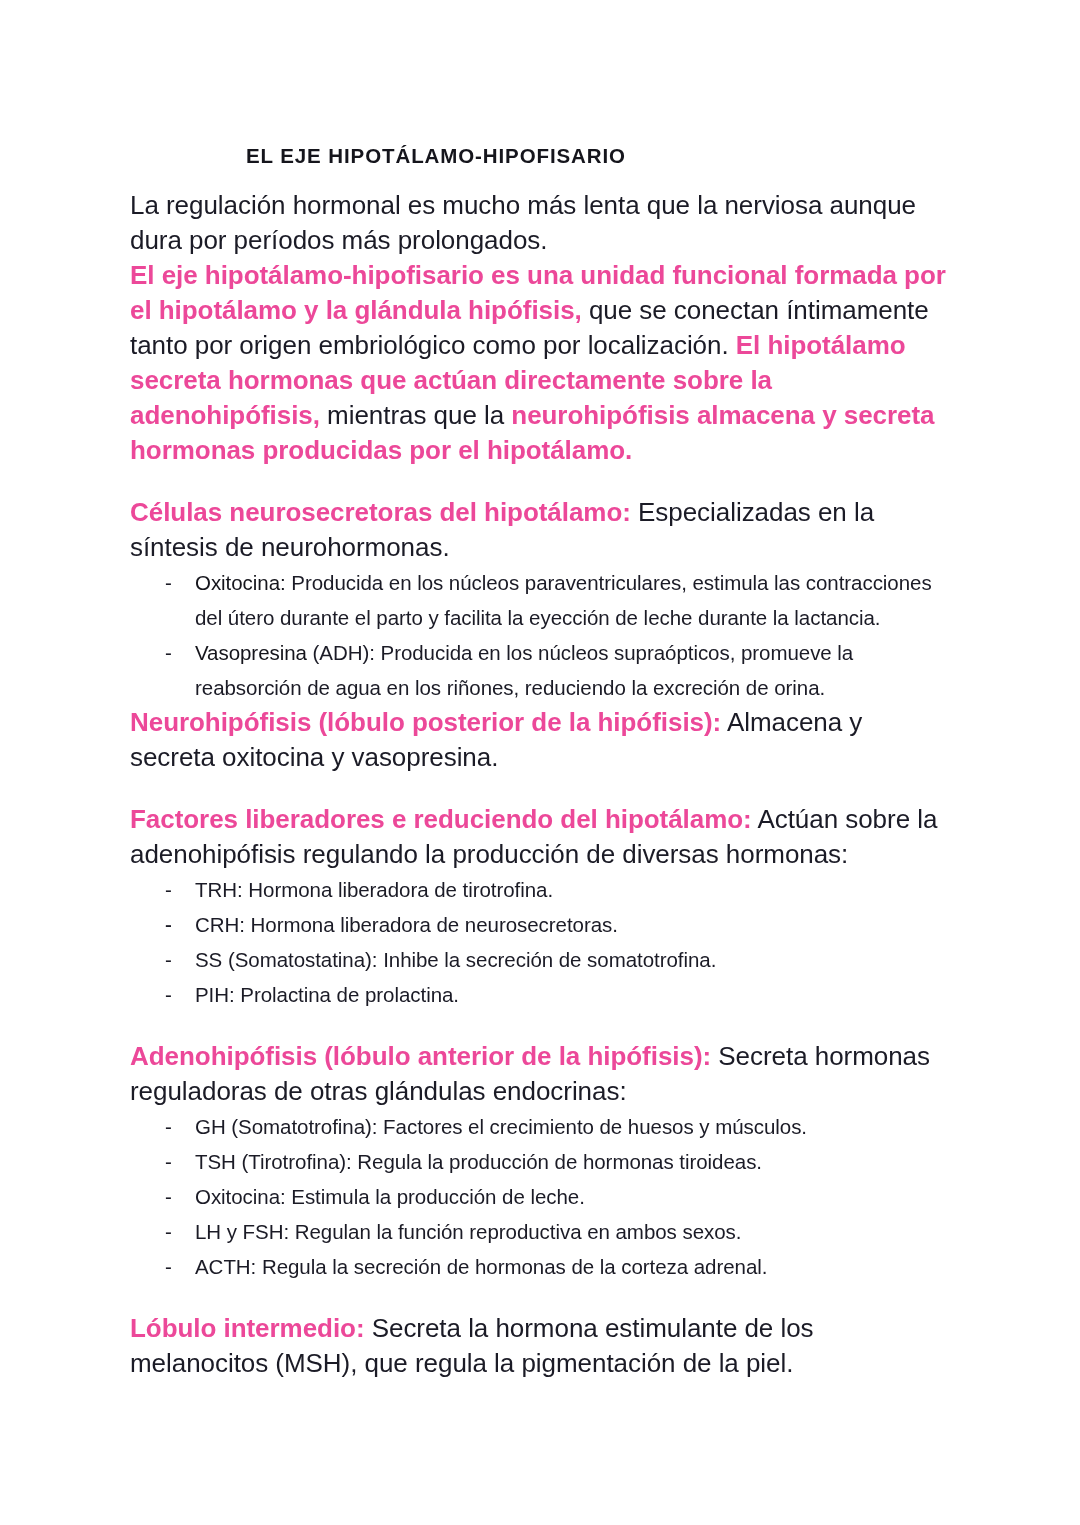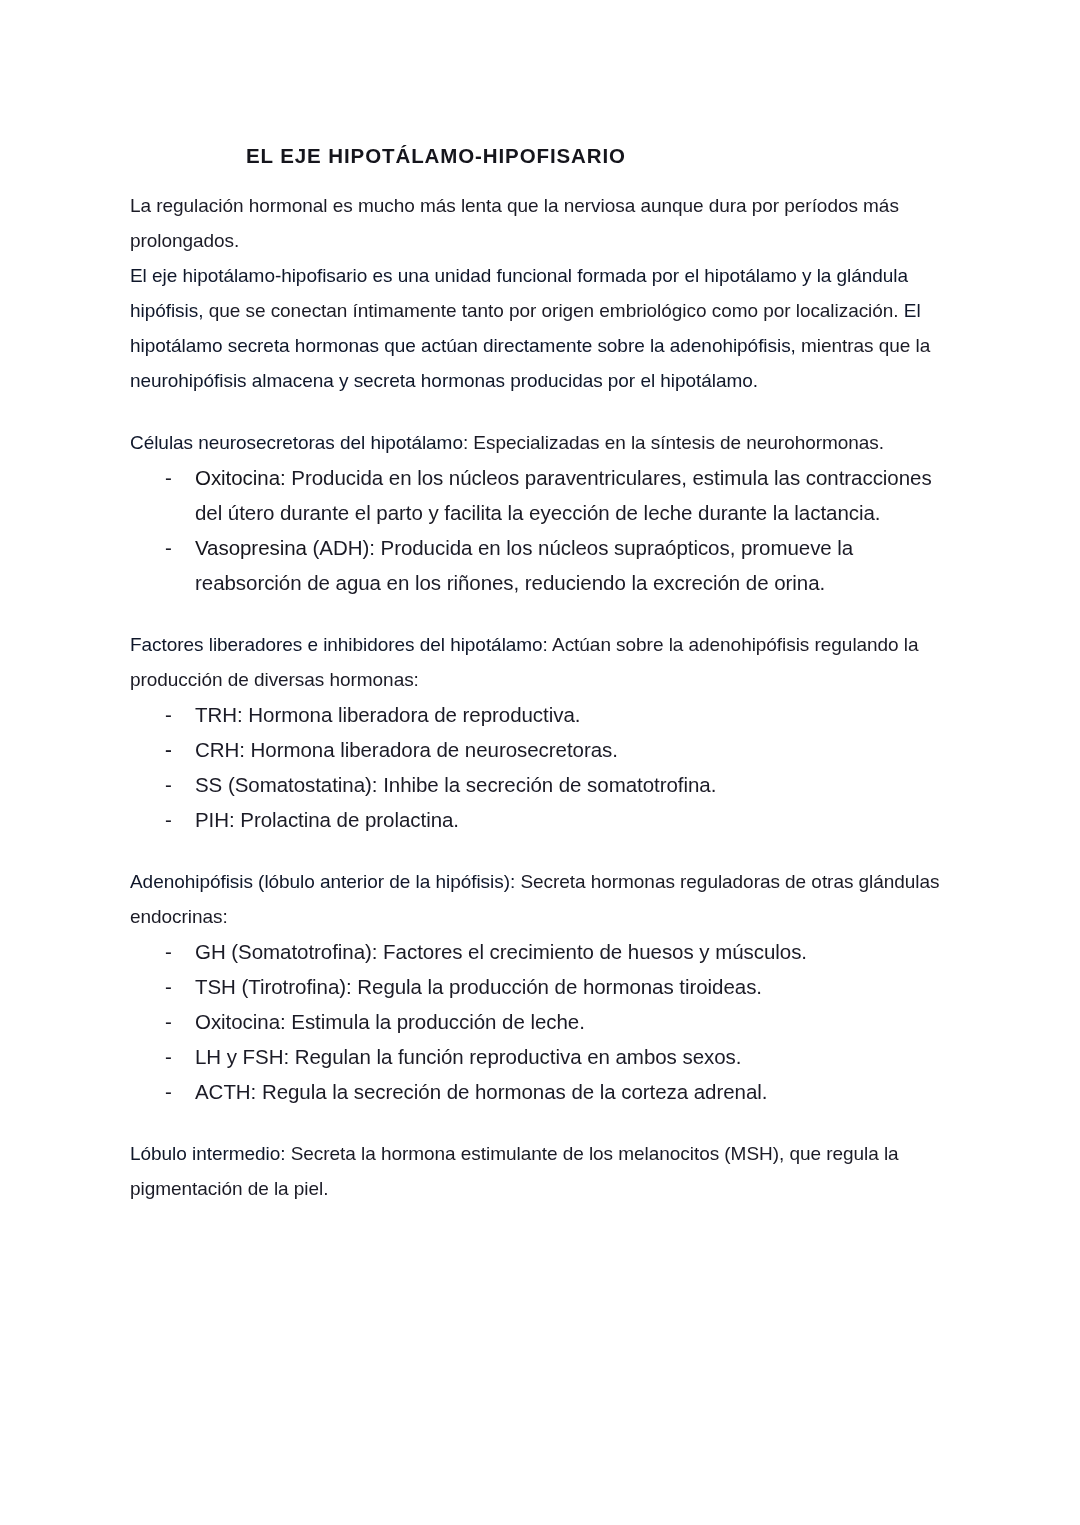--- a/index.html
+++ b/index.html
@@ -36,34 +36,34 @@
     color: #15151c;
     line-height: 26px;
   }
   .content {
     position: absolute;
     left: 130px;
     top: 188px;
     width: 818px;
   }
   .para {
-    font-size: 19px;
+    font-size: 26px;
     line-height: 35px;
     font-weight: 400;
     color: #1b1b26;
     margin: 0;
     text-align: left;
     letter-spacing: -0.05px;
   }
   .para.gap-before {
     margin-top: 27px;
   }
   .para b, .para strong {
-    font-weight: 400;
-    color: #0f172a;
+    font-weight: 700;
+    color: #ec4899;
   }
   .bullets {
     list-style: none;
     margin: 0;
     padding: 0;
   }
   .bullet {
     position: relative;
     font-size: 20.5px;
     line-height: 35px;
@@ -92,23 +92,24 @@
 
   <h1 class="doc-title">EL EJE HIPOTÁLAMO-HIPOFISARIO</h1>
 
   <div class="content">
       <p class="para">La regulación hormonal es mucho más lenta que la nerviosa aunque dura por períodos más prolongados.<br><b>El eje hipotálamo-hipofisario es una unidad funcional formada por el hipotálamo y la glándula hipófisis,</b> que se conectan íntimamente tanto por origen embriológico como por localización. <b>El hipotálamo secreta hormonas que actúan directamente sobre la adenohipófisis,</b> mientras que la <b>neurohipófisis almacena y secreta hormonas producidas por el hipotálamo.</b></p>
       <p class="para gap-before"><b>Células neurosecretoras del hipotálamo:</b> Especializadas en la síntesis de neurohormonas.</p>
       <ul class="bullets">
         <li class="bullet"><span class="dash">-</span><span><b>Oxitocina:</b> Producida en los núcleos paraventriculares, estimula las contracciones del útero durante el parto y facilita la eyección de leche durante la lactancia.</span></li>
         <li class="bullet"><span class="dash">-</span><span><b>Vasopresina</b> (ADH): Producida en los núcleos supraópticos, promueve la reabsorción de agua en los riñones, reduciendo la excreción de orina.</span></li>
       </ul>
-      <p class="para gap-before"><b>Factores liberadores e inhibidores del hipotálamo:</b> Actúan sobre la adenohipófisis regulando la producción de diversas hormonas:</p>
+      <p class="para"><b>Neurohipófisis (lóbulo posterior de la hipófisis):</b> Almacena y secreta oxitocina y vasopresina.</p>
+      <p class="para gap-before"><b>Factores liberadores e reduciendo del hipotálamo:</b> Actúan sobre la adenohipófisis regulando la producción de diversas hormonas:</p>
       <ul class="bullets">
-        <li class="bullet"><span class="dash">-</span><span>TRH: Hormona liberadora de reproductiva.</span></li>
+        <li class="bullet"><span class="dash">-</span><span>TRH: Hormona liberadora de tirotrofina.</span></li>
         <li class="bullet"><span class="dash">-</span></li>
         <li class="bullet"><span class="dash">-</span><span>CRH: Hormona liberadora de neurosecretoras.</span></li>
         <li class="bullet"><span class="dash">-</span><span>SS (Somatostatina): Inhibe la secreción de somatotrofina.</span></li>
         <li class="bullet"><span class="dash">-</span><span>PIH: Prolactina de prolactina.</span></li>
       </ul>
       <p class="para gap-before"><b>Adenohipófisis (lóbulo anterior de la hipófisis):</b> Secreta hormonas reguladoras de otras glándulas endocrinas:</p>
       <ul class="bullets">
         <li class="bullet"><span class="dash">-</span><span>GH (Somatotrofina): Factores el crecimiento de huesos y músculos.</span></li>
         <li class="bullet"><span class="dash">-</span><span>TSH (Tirotrofina): Regula la producción de hormonas tiroideas.</span></li>
         <li class="bullet"><span class="dash">-</span><span>Oxitocina: Estimula la producción de leche.</span></li>

